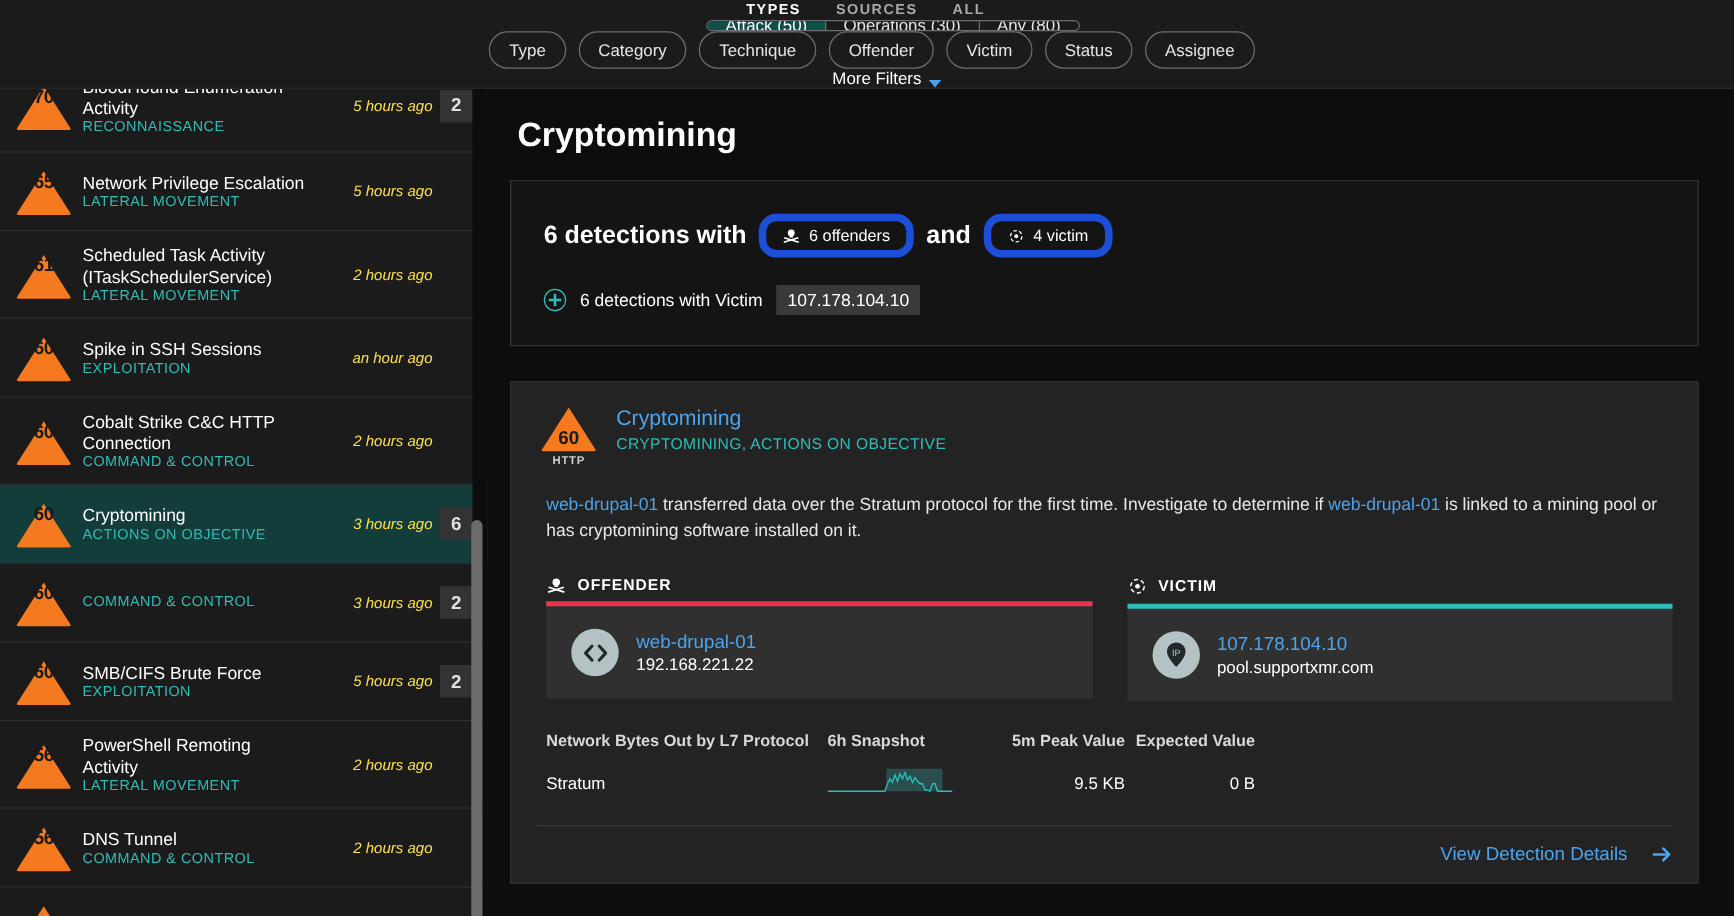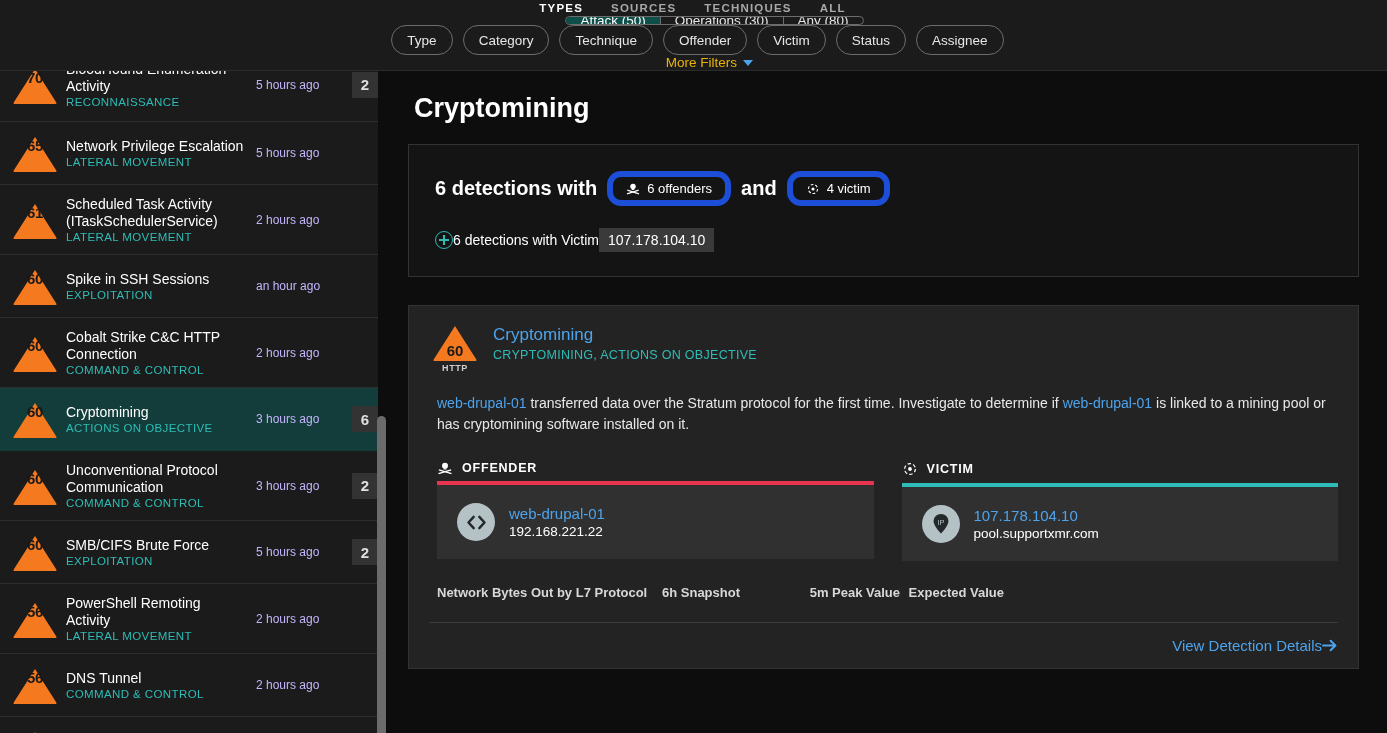--- a/index.html
+++ b/index.html
@@ -48,22 +48,22 @@
   .seg:last-child { border-right: none; }
   .seg.active { background: #0f4f4a; color: #ffffff; }
 
   .pill {
     display: flex; align-items: center; height: 30px;
     padding: 0 15px; margin-left: 10px;
     border: 1px solid #6d6d6d; border-radius: 16px;
     font-size: 13.5px; color: #e6e6e6; cursor: pointer; white-space: nowrap;
   }
   .morefilters {
-    display: flex; align-items: center; gap: 6px;
-    margin-left: 34px; font-size: 13.5px; color: #eab308; cursor: pointer;
+    display: flex; align-items: flex-end; gap: 6px;
+    margin-left: 34px; font-size: 13.5px; color: #ffffff; cursor: pointer;
     white-space: nowrap;
   }
   .caret { width: 0; height: 0; border-left: 5px solid transparent;
     border-right: 5px solid transparent; border-top: 6px solid #4da3ec; }
 
   
   .body { display: flex; flex: 1; min-height: 0; }
 
   
   .sidebar {
@@ -98,22 +98,22 @@
   .rowmid { flex: 1; min-width: 0; padding-right: 8px; }
   .rowtitle {
     font-size: 14px; color: #ffffff; line-height: 17px;
     margin-bottom: 1px;
   }
   .rowcat {
     font-size: 11.5px; color: #2dbdb6; letter-spacing: 0.4px;
     text-transform: uppercase;
   }
   .rowtime {
-    font-size: 12px; color: #c4b5fd; width: 90px;
-    text-align: left; white-space: nowrap;
+    font-size: 12px; color: #fde047; width: 90px;
+    text-align: right; white-space: nowrap; font-style: italic;
   }
   .rowcount {
     width: 26px; height: 26px; min-width: 26px;
     background: #333333; color: #e0e0e0;
     font-size: 15px; font-weight: bold;
     display: flex; align-items: center; justify-content: center;
     margin-left: 6px;
   }
   .rowcount.empty { background: transparent; }
 
@@ -147,21 +147,21 @@
     display: flex; align-items: center; gap: 10px;
     font-size: 20px; font-weight: bold; color: #ffffff;
   }
   .sumpill {
     display: inline-flex; align-items: center; gap: 7px;
     border: 6px solid #1d4ed8; border-radius: 14px;
     padding: 4px 13px; font-size: 13px; font-weight: normal;
     color: #ffffff; cursor: pointer;
   }
   .subline {
-    display: flex; align-items: center; 
+    display: flex; align-items: center; gap: 11px;
     margin-top: 22px; font-size: 14px; color: #ffffff;
   }
   .plusicon {
     width: 18px; height: 18px; min-width: 18px;
     border: 1.6px solid #2dbdb6; border-radius: 50%;
     position: relative; cursor: pointer;
   }
   .plusicon::before, .plusicon::after {
     content: ""; position: absolute; background: #2dbdb6;
   }
@@ -242,37 +242,34 @@
   .mc3 { width: 118px; text-align: right; }
   .mc4 { width: 104px; text-align: right; }
   .mrow.mval { margin-top: 14px; }
   .spark { width: 100px; height: 24px; display: block; }
 
   .cardfoot {
     display: flex; justify-content: flex-end;
     border-top: 1px solid #3a3a3a; margin-top: 22px; padding-top: 14px;
   }
   .viewlink {
-    display: flex; align-items: center; gap: 0;
+    display: flex; align-items: center; gap: 20px;
     font-size: 15px; color: #4da3ec; cursor: pointer;
   }
 </style>
 </head>
 <body>
 
 <div class="topbar">
   <div class="tabs">
       <div class="tab active">
         <span>Types</span>
       </div>
       <div class="tab">
         <span>Sources</span>
-      </div>
-      <div class="tab">
-        <span>Techniques</span>
       </div>
       <div class="tab">
         <span>All</span>
       </div>
     </div>
   <div class="seg-group">
       <div class="seg active">Attack (50)</div>
       <div class="seg">Operations (30)</div>
       <div class="seg">Any (80)</div>
     </div>
@@ -380,21 +377,20 @@
           <div class="rowcount">6</div>
         </div>
         <div class="row">
           <div class="tri">
             <svg width="46" height="38" viewBox="0 0 46 38">
               <path d="M23 2 L44 35 Q45.5 37 43 37 L3 37 Q0.5 37 2 35 Z" fill="#f4791f"></path>
             </svg>
             <span class="num">60</span>
           </div>
           <div class="rowmid">
-            <div class="rowtitle">Unconventional Protocol Communication</div>
             <div class="rowcat">Command &amp; Control</div>
           </div>
           <div class="rowtime">3 hours ago</div>
           <div class="rowcount">2</div>
         </div>
         <div class="row">
           <div class="tri">
             <svg width="46" height="38" viewBox="0 0 46 38">
               <path d="M23 2 L44 35 Q45.5 37 43 37 L3 37 Q0.5 37 2 35 Z" fill="#f4791f"></path>
             </svg>
@@ -553,20 +549,31 @@
         </div>
       </div>
 
       <div class="metrics">
         <div class="mrow mhead">
           <div class="mc mc1">Network Bytes Out by L7 Protocol</div>
           <div class="mc mc2">6h Snapshot</div>
           <div class="mc mc3">5m Peak Value</div>
           <div class="mc mc4">Expected Value</div>
         </div>
+        <div class="mrow mval">
+          <div class="mc mc1">Stratum</div>
+          <div class="mc mc2">
+            <svg class="spark" viewBox="0 0 100 24" preserveAspectRatio="none">
+              <rect x="47" y="1" width="45" height="18" fill="#2a4d4d"></rect>
+              <path d="M0 19 L46 19 L48 13 L50 9 L52 12 L54 6 L56 11 L58 5 L60 9 L62 4 L64 10 L66 7 L68 12 L70 8 L72 11 L74 13 L76 13 L78 18 L80 18 L82 19 L84 13 L86 13 L88 19 L92 19 L100 19" fill="none" stroke="#2dbdb6" stroke-width="1.1"></path>
+            </svg>
+          </div>
+          <div class="mc mc3">9.5 KB</div>
+          <div class="mc mc4">0 B</div>
+        </div>
       </div>
 
       <div class="cardfoot">
         <div class="viewlink">
           <span>View Detection Details</span>
           <svg width="16" height="13" viewBox="0 0 16 13">
             <path d="M1 6.5 L13 6.5 M8.6 1.8 L13.4 6.5 L8.6 11.2" stroke="#4da3ec" stroke-width="2" fill="none" stroke-linecap="round" stroke-linejoin="round"></path>
           </svg>
         </div>
       </div>

